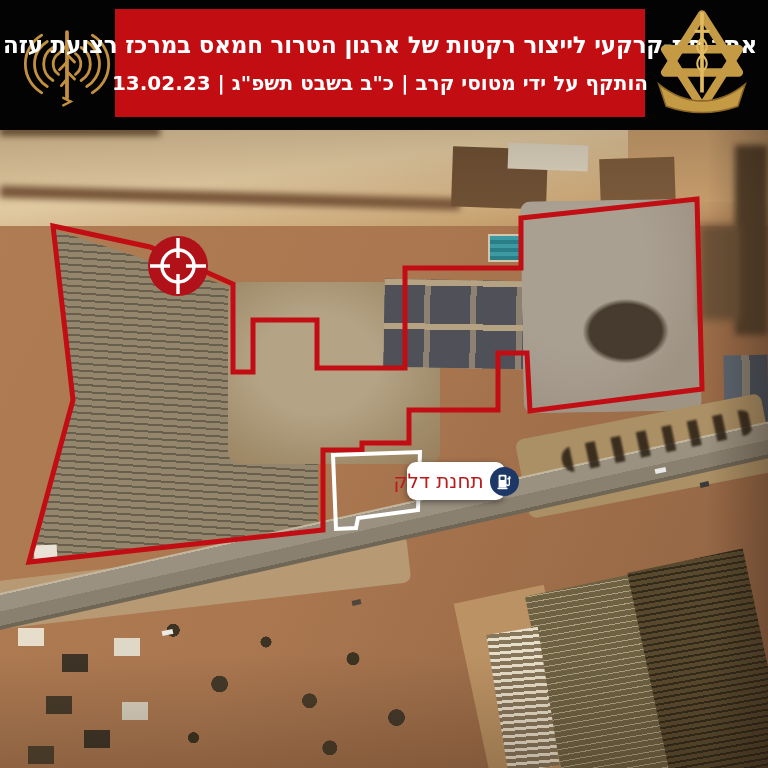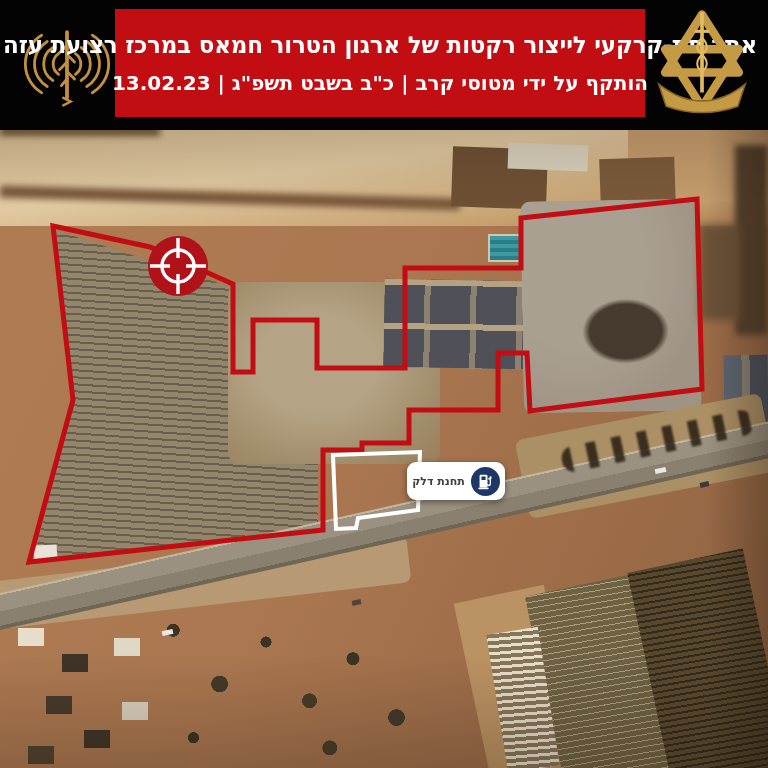--- a/index.html
+++ b/index.html
@@ -79,21 +79,21 @@
             background:linear-gradient(180deg,rgba(35,22,12,.15),rgba(0,0,0,0) 12% 82%,rgba(35,20,10,.22)),
                        linear-gradient(90deg,rgba(0,0,0,0) 0 92%,rgba(30,18,10,.3));}
 
   .overlay{position:absolute;top:0;left:0;z-index:5;}
 
   
   .pill{position:absolute;left:407px;top:332px;width:98px;height:38px;background:#ffffff;border-radius:9px;
         z-index:6;display:flex;align-items:center;justify-content:center;gap:6px;direction:rtl;
         box-shadow:0 2px 6px rgba(0,0,0,.45);}
   .pill-ic{width:29px;height:29px;border-radius:50%;background:#1d3767;display:flex;align-items:center;justify-content:center;flex:0 0 auto;}
-  .pill-tx{font-size:11px;font-weight:bold;color:#404040;white-space:nowrap;}
+  .pill-tx{font-size:20px;font-weight:normal;color:#b91c1c;white-space:nowrap;}
 </style>
 </head>
 <body>
 
 <div class="stage">
 
   <div class="header">
 
     <svg class="emblem-left" viewBox="0 0 100 100">
       <g stroke="#c2903f" fill="none" stroke-linecap="round">

